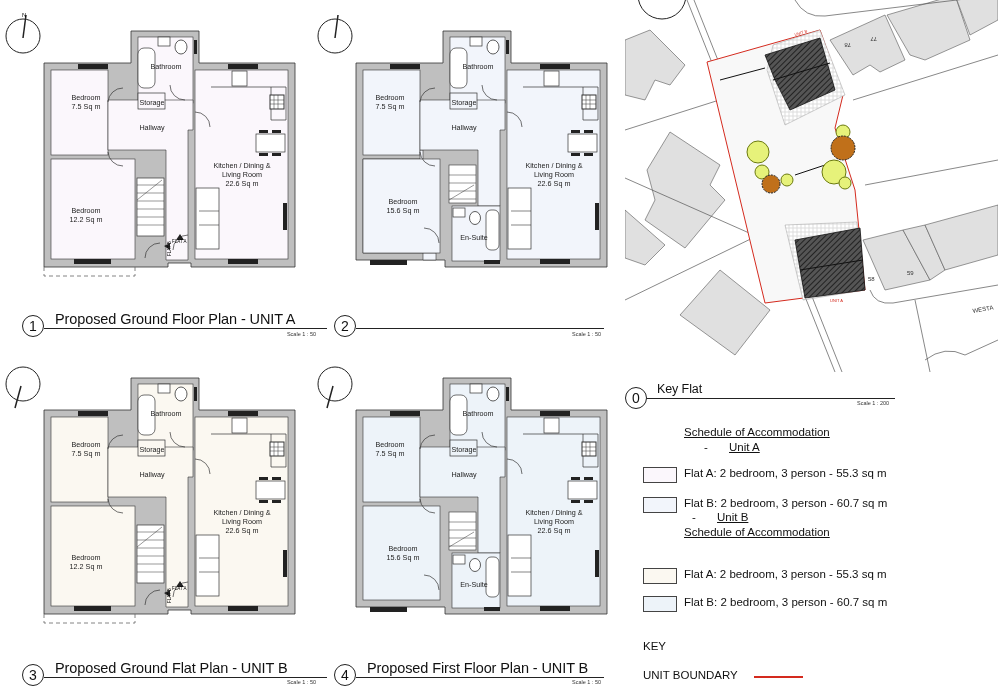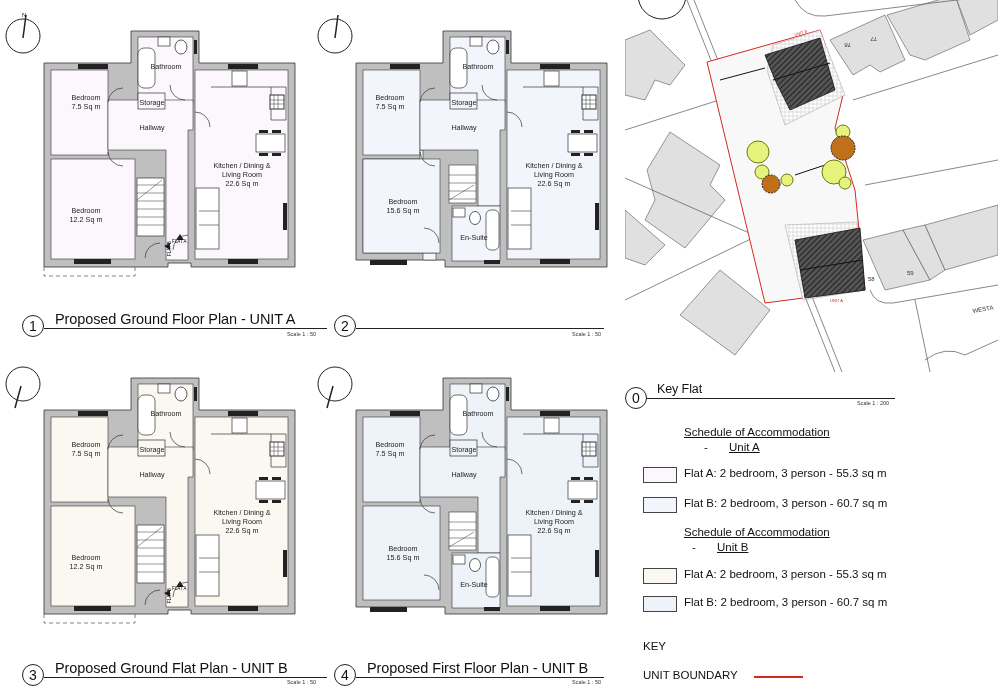--- a/index.html
+++ b/index.html
@@ -479,21 +479,21 @@
 <div class="legend-row" style="top:467px;">
   <div class="swatch" style="background:#fbf7fc;"></div>
   <div class="legend-text">Flat A: 2 bedroom, 3 person  - 55.3 sq m</div>
 </div>
 <div class="legend-row" style="top:497px;">
   <div class="swatch" style="background:#f2f5fb;"></div>
   <div class="legend-text">Flat B: 2 bedroom, 3 person - 60.7 sq m</div>
 </div>
 
 <div class="sched-title" style="left:684px;top:526px;">Schedule of Accommodation</div>
-<div class="sched-sub" style="left:692px;top:541px;">
+<div class="sched-sub" style="left:692px;top:511px;">
   <span>-</span>
   <span class="u" style="margin-left:18px;">Unit B</span>
 </div>
 <div class="legend-row" style="top:568px;">
   <div class="swatch" style="background:#fbf8f1;"></div>
   <div class="legend-text">Flat A: 2 bedroom, 3 person  - 55.3 sq m</div>
 </div>
 <div class="legend-row" style="top:596px;">
   <div class="swatch" style="background:#edf3f9;"></div>
   <div class="legend-text">Flat B: 2 bedroom, 3 person - 60.7 sq m</div>

